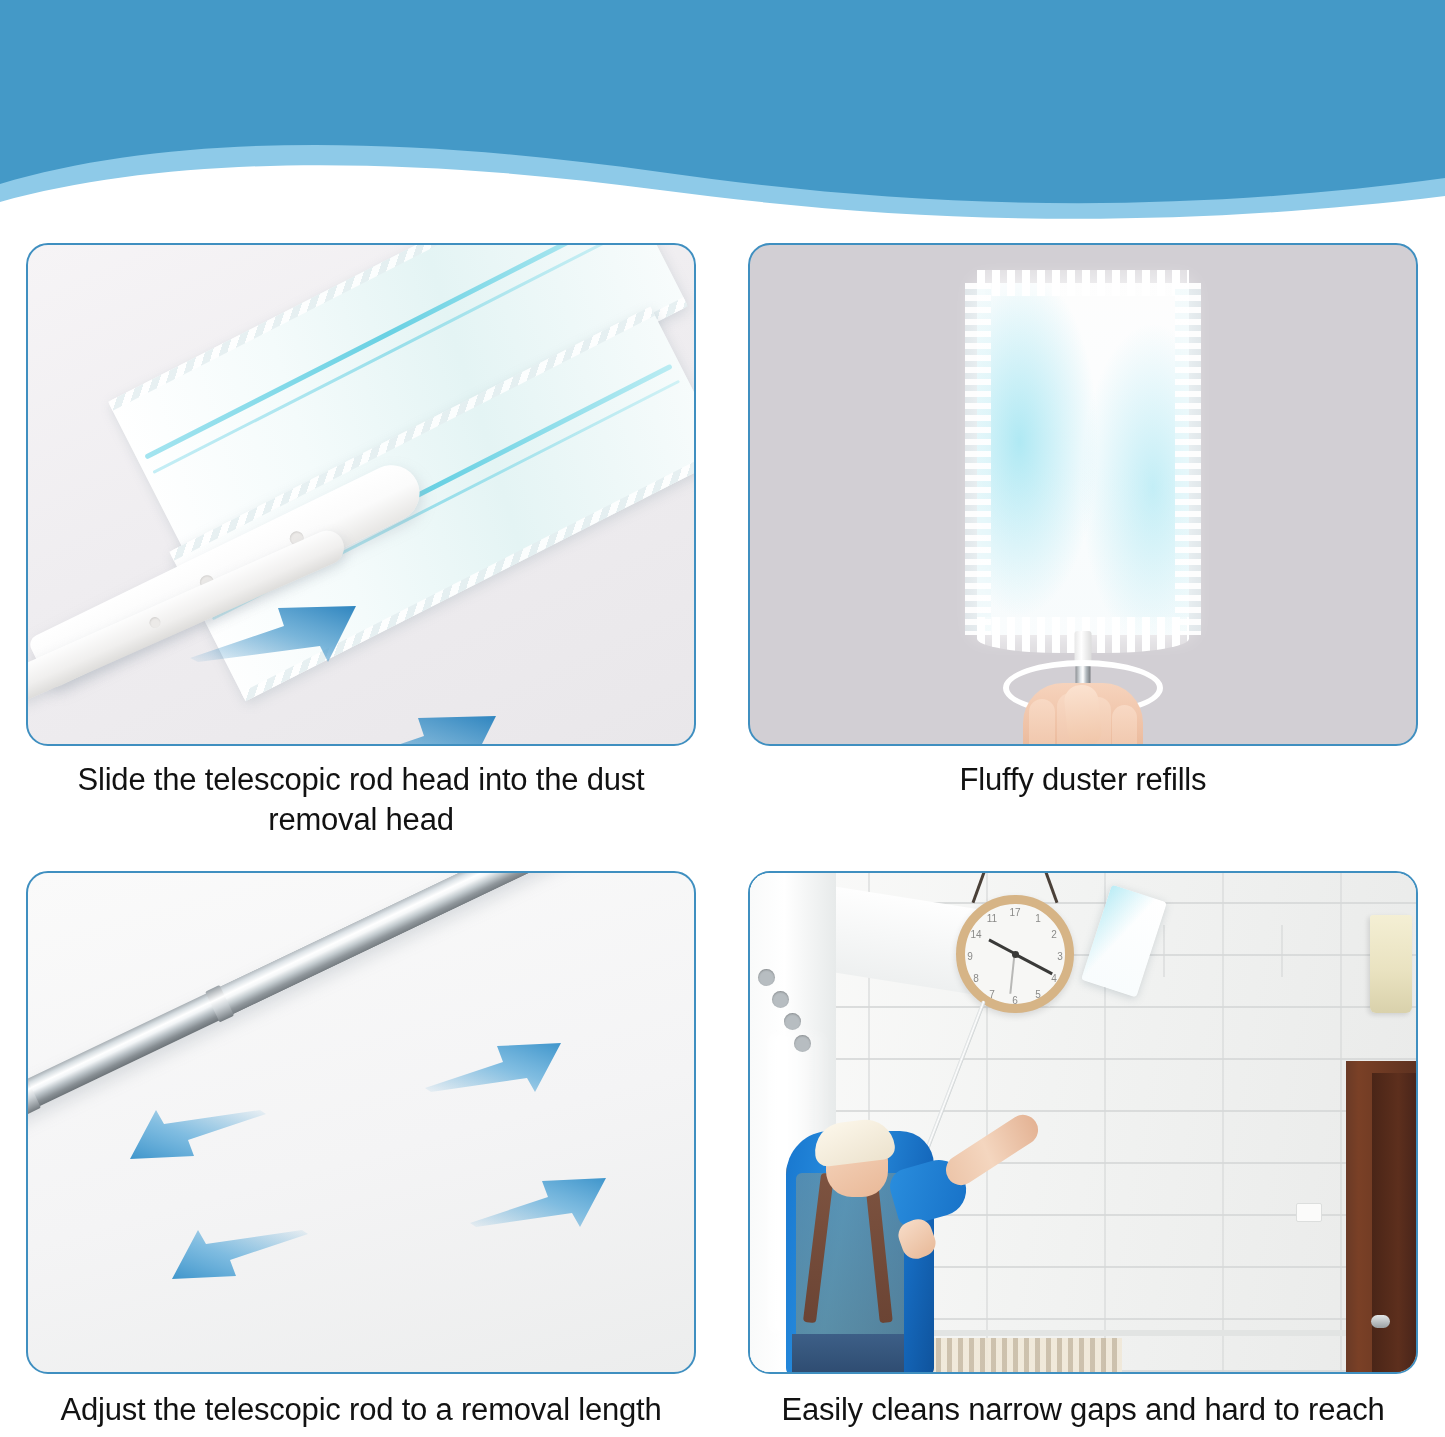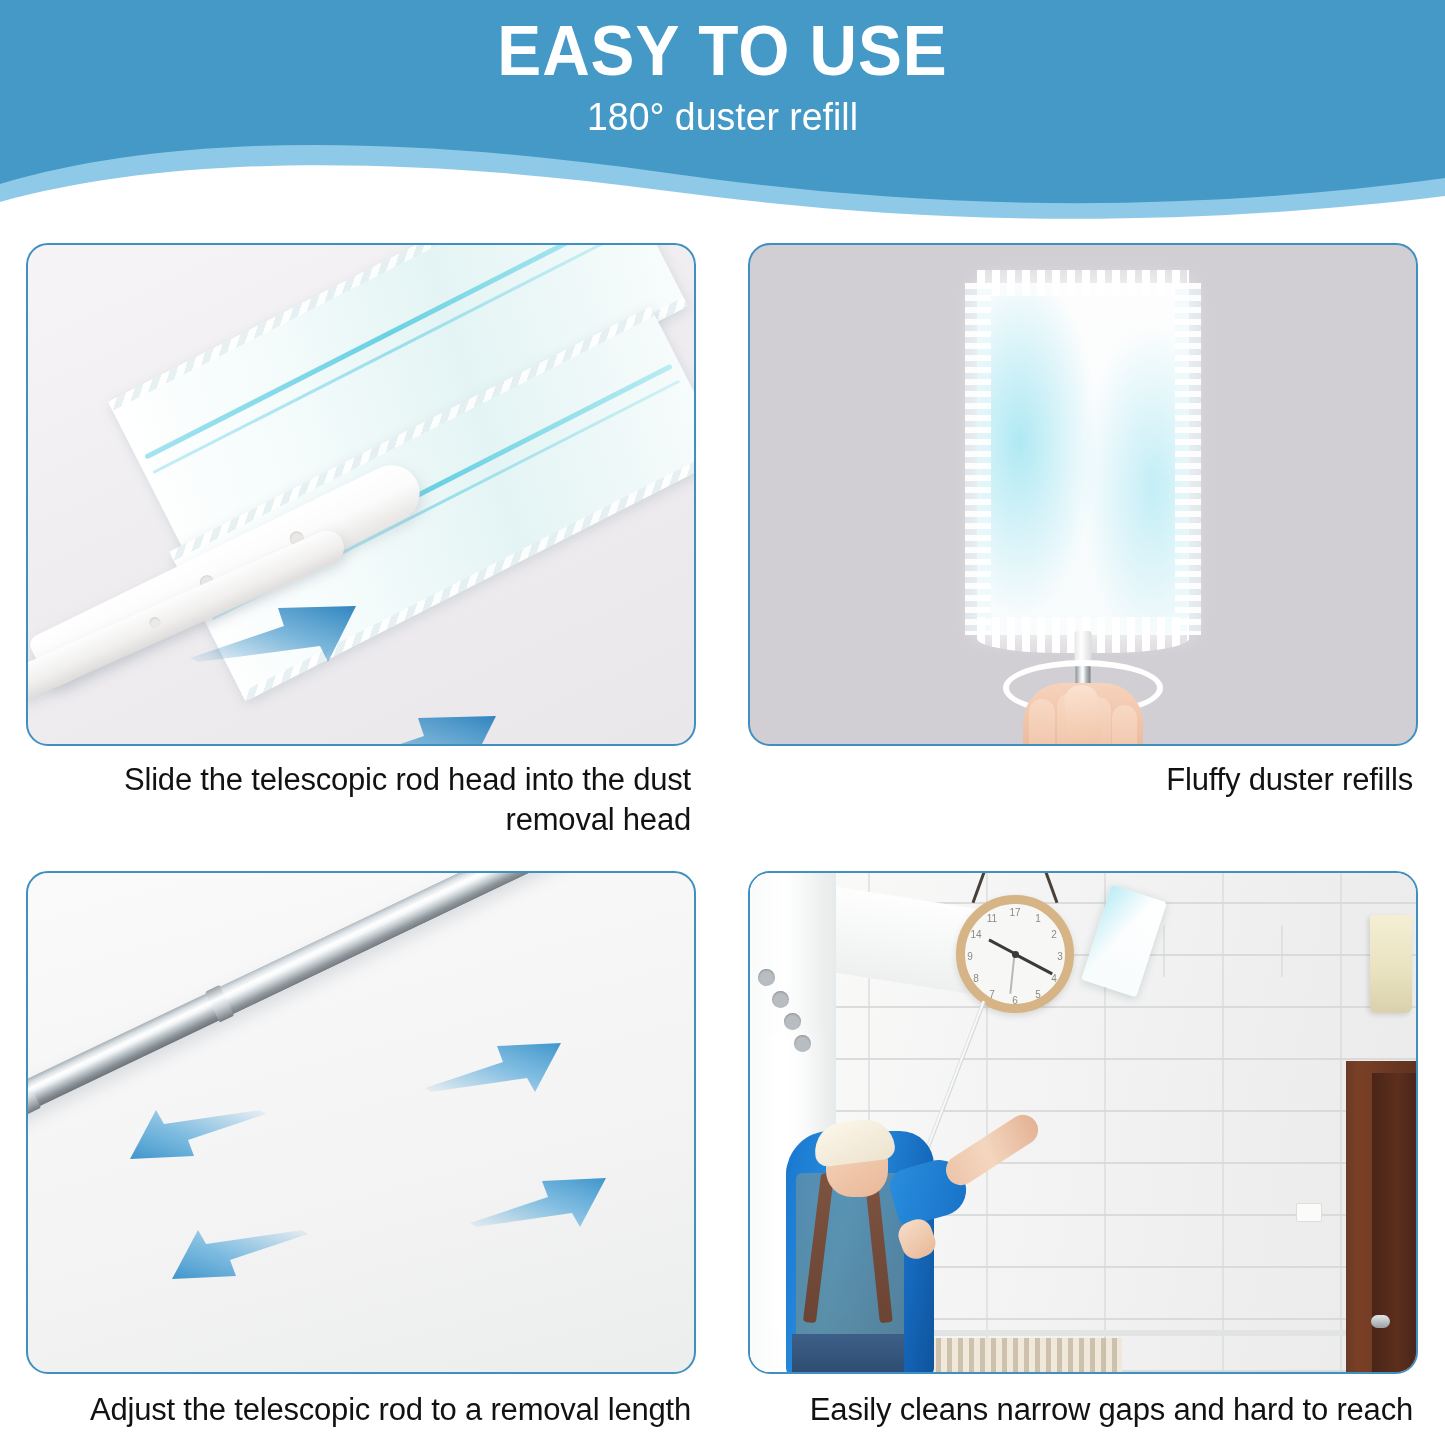--- a/index.html
+++ b/index.html
@@ -75,21 +75,21 @@
     width: 670px;
     height: 503px;
     border: 2px solid #3f8fc0;
     border-radius: 22px;
     overflow: hidden;
     background: #f2eff1;
   }
   .caption {
     width: 660px;
     margin: 14px auto 0;
-    text-align: right;
+    text-align: center;
     font-size: 31px;
     line-height: 1.28;
     color: #121212;
     letter-spacing: -0.2px;
   }
   .row2 { margin-top: 32px; }
   .row2 .caption { margin-top: 16px; }
 
   
   .p1 { background: linear-gradient(155deg,#f6f4f6 0%,#efedf0 45%,#e9e7ea 100%); }
@@ -519,24 +519,20 @@
 <body>
 
 <div class="banner">
   <div class="banner-bg"></div>
 
   <svg class="banner-wave" viewBox="0 0 1445 110" preserveAspectRatio="none">
     <path d="M0,62 C180,8 420,16 660,50 C900,84 1150,96 1445,56 L1445,110 L0,110 Z" fill="#8ecae8"></path>
     <path d="M0,80 C180,30 420,36 660,68 C900,100 1150,110 1445,74 L1445,110 L0,110 Z" fill="#ffffff"></path>
   </svg>
 
-  <div class="banner-text">
-    <div class="title">EASY TO USE</div>
-    <div class="subtitle">180° duster refill</div>
-  </div>
 </div>
 
 <div class="grid">
 
   <div class="row">
 
     <div class="cell">
       <div class="panel p1">
 
         <div class="sheet sheetA">

